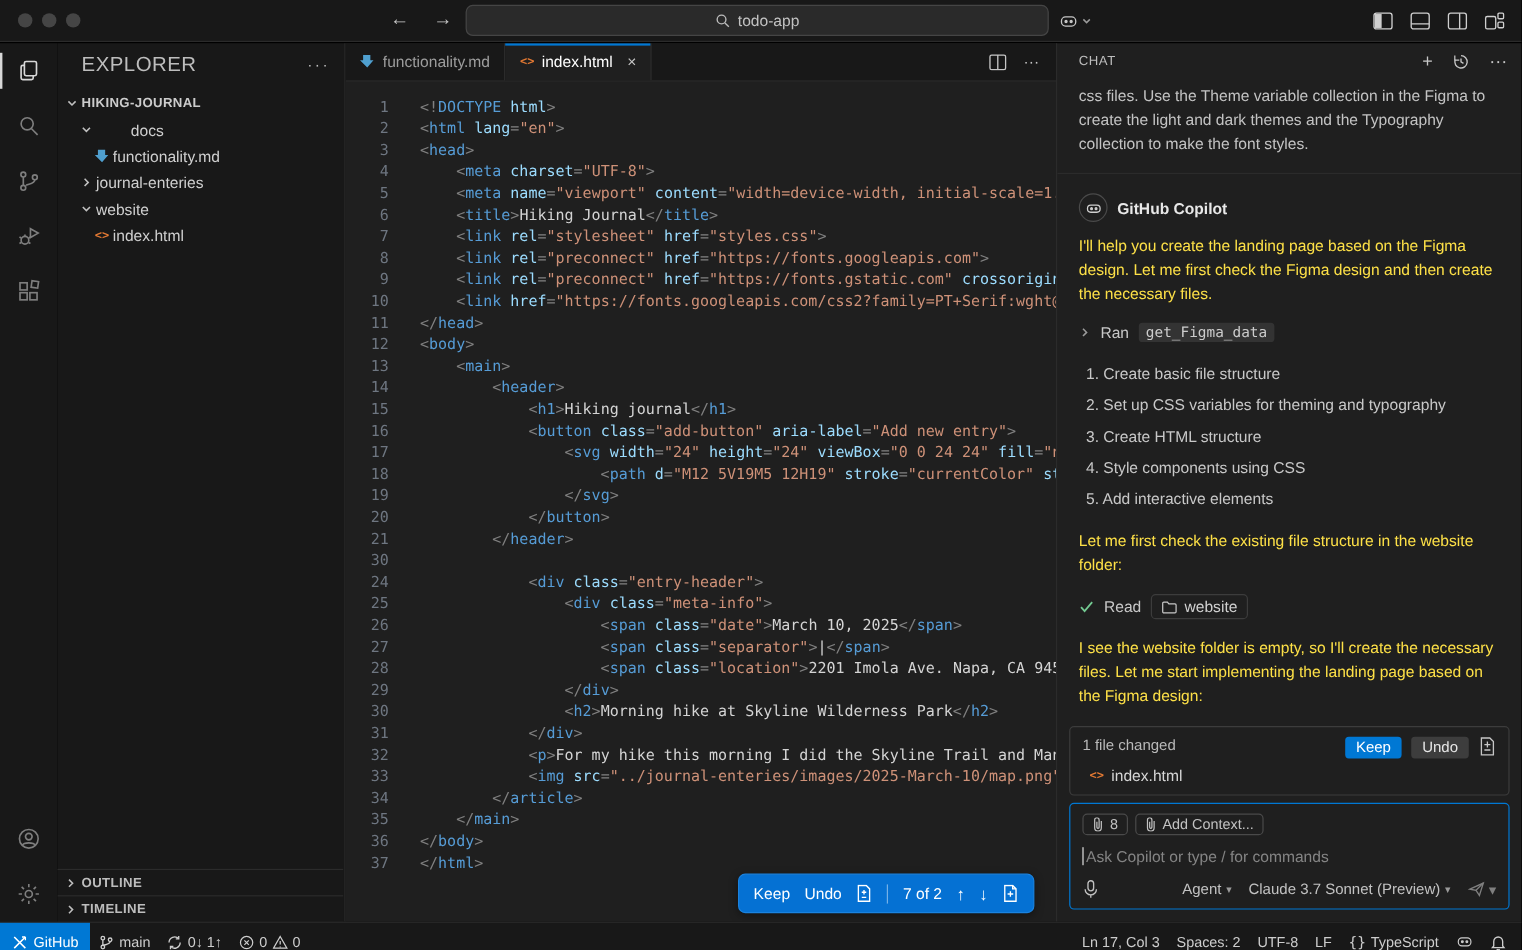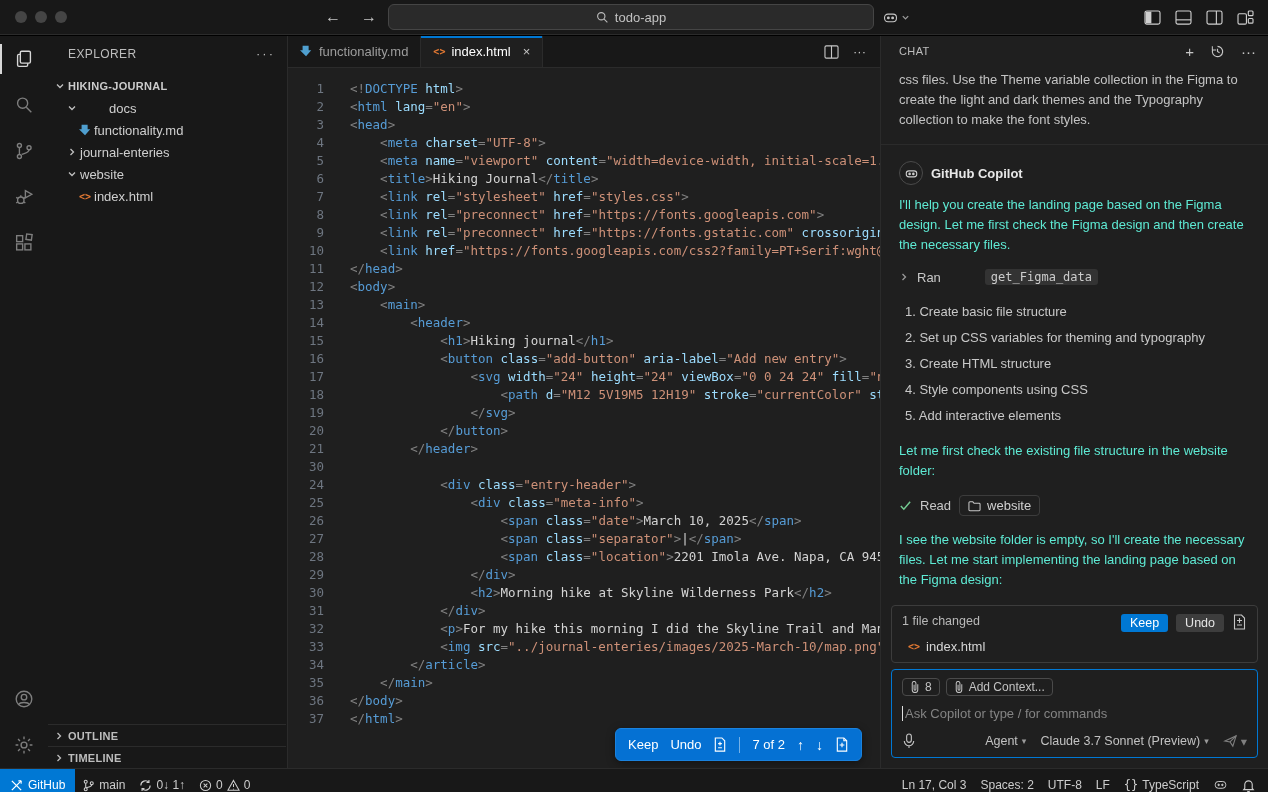--- a/index.html
+++ b/index.html
@@ -29,21 +29,21 @@
   .activitybar{position:absolute;left:0;top:36px;width:48px;height:732px;background:var(--bg-dark);
     display:flex;flex-direction:column;align-items:center;}
   .ab-icon{width:48px;height:46px;display:flex;align-items:center;justify-content:center;color:#7e7e7e;position:relative;cursor:pointer;}
   .ab-icon.active{color:#d7d7d7;}
   .ab-icon.active::before{content:"";position:absolute;left:0;top:8px;bottom:8px;width:2px;background:#d7d7d7;}
   .ab-bottom{margin-top:auto;display:flex;flex-direction:column;align-items:center;}
 
   
   .sidebar{position:absolute;left:48px;top:36px;width:240px;height:732px;background:var(--bg-dark);border-right:1px solid var(--border);}
   .sb-header{height:35px;display:flex;align-items:center;padding:0 12px 0 20px;}
-  .sb-title{font-size:12px;letter-spacing:.4px;color:#bdbdbd;}
+  .sb-title{font-size:17px;letter-spacing:.4px;color:#bdbdbd;}
   .sb-more{margin-left:auto;color:#bdbdbd;letter-spacing:2px;cursor:pointer;}
   .tree{margin-top:4px;}
   .tree-row{height:22px;display:flex;align-items:center;color:#cfcfcf;cursor:pointer;white-space:nowrap;}
   .tree-row .chev{width:16px;display:flex;justify-content:center;color:#c0c0c0;flex:none;}
   .tree-row .ficon{width:18px;display:flex;justify-content:center;flex:none;}
   .tree-row.root .lbl{font-weight:bold;font-size:11px;letter-spacing:.3px;color:#cccccc;}
   .html-glyph{color:var(--orange);font-family:"DejaVu Sans Mono",monospace;font-size:10px;font-weight:bold;}
   .sb-sections{position:absolute;left:0;right:1px;bottom:0;}
   .sb-sec{height:22px;border-top:1px solid var(--border);display:flex;align-items:center;gap:4px;padding-left:6px;
     font-size:11px;font-weight:bold;letter-spacing:.3px;color:#bdbdbd;cursor:pointer;background:var(--bg-dark);}
@@ -74,23 +74,23 @@
   .chat-header{height:30px;flex:none;display:flex;align-items:center;padding:0 12px 0 18px;}
   .chat-title{font-size:11px;letter-spacing:.4px;color:#bdbdbd;}
   .chat-h-icons{margin-left:auto;display:flex;align-items:center;gap:16px;color:#c6c6c6;}
   .chat-h-icons .hi{cursor:pointer;font-size:15px;}
   .chat-body{flex:1;overflow:hidden;padding:0 18px;}
   .user-turn{padding:4px 0 14px;color:#c3c3c3;line-height:20px;border-bottom:1px solid var(--border);
     margin:0 -18px;padding-left:18px;padding-right:18px;}
   .copilot-head{display:flex;align-items:center;gap:8px;margin:16px 0 10px;}
   .copilot-avatar{width:24px;height:24px;border-radius:50%;border:1px solid #4a4a4a;display:flex;align-items:center;justify-content:center;color:#cfcfcf;}
   .copilot-name{font-weight:bold;color:#e8e8e8;}
-  .chat-p{line-height:20px;color:#5eead4;margin:8px 0;}
+  .chat-p{line-height:20px;color:#fde047;margin:8px 0;}
   .tool-row{display:flex;align-items:center;gap:8px;margin:14px 0;color:#c8c8c8;}
-  .tool-chip{font-family:"DejaVu Sans Mono",monospace;font-size:12px;background:#333333;border-radius:3px;padding:1px 6px;color:#cccccc;margin-left:36px;}
+  .tool-chip{font-family:"DejaVu Sans Mono",monospace;font-size:12px;background:#333333;border-radius:3px;padding:1px 6px;color:#cccccc;}
   .chat-steps{list-style:none;margin:10px 0 12px 6px;line-height:26px;color:#c8c8c8;}
   .read-chip{display:inline-flex;align-items:center;gap:6px;border:1px solid var(--border-lt);border-radius:4px;padding:2px 8px;color:#d0d0d0;}
   .changes-box{flex:none;margin:4px 10px 6px;border:1px solid var(--border-lt);border-radius:4px;padding:8px 10px 6px;}
   .changes-head{display:flex;align-items:flex-start;gap:8px;}
   .changes-label{color:#b9b9b9;font-size:12.5px;}
   .btn-keep{margin-left:auto;background:var(--accent);color:#fff;border-radius:3px;padding:2px 9px;font-size:12.5px;cursor:pointer;}
   .btn-undo{background:#3d3d3d;color:#e6e6e6;border-radius:3px;padding:2px 9px;font-size:12.5px;cursor:pointer;}
   .changes-file{display:flex;align-items:center;gap:6px;padding:7px 0 2px 6px;color:#d6d6d6;cursor:pointer;}
   .input-box{flex:none;margin:0 10px 10px;border:1px solid var(--accent);border-radius:4px;padding:8px 10px;background:var(--bg-editor);}
   .ctx-row{display:flex;gap:6px;}

